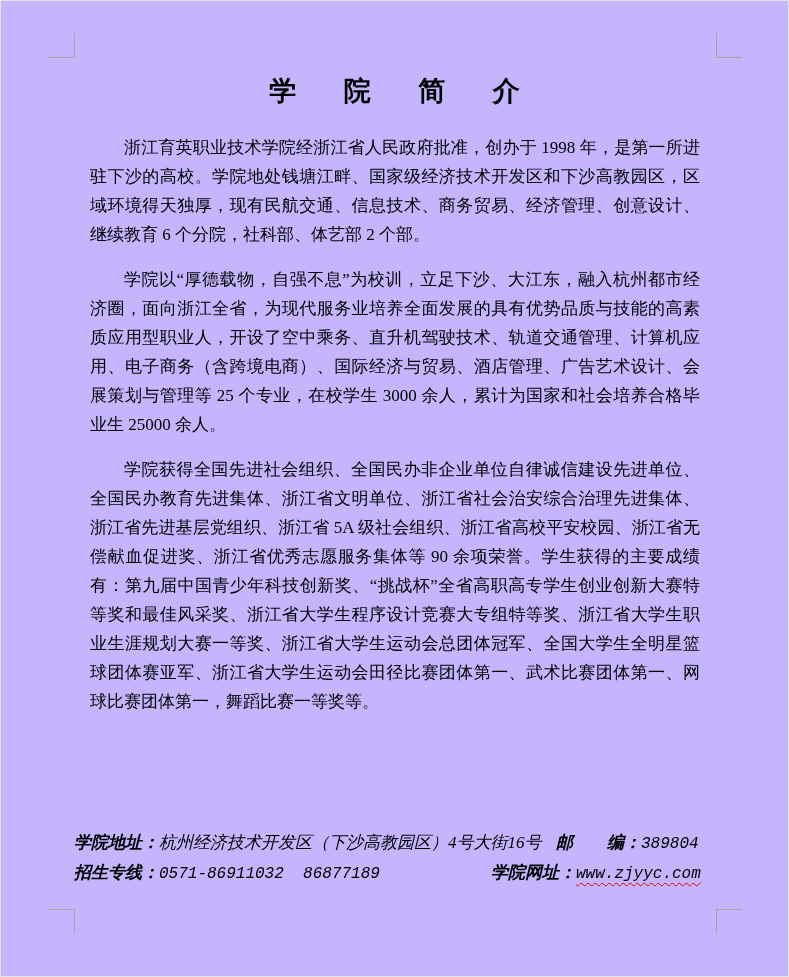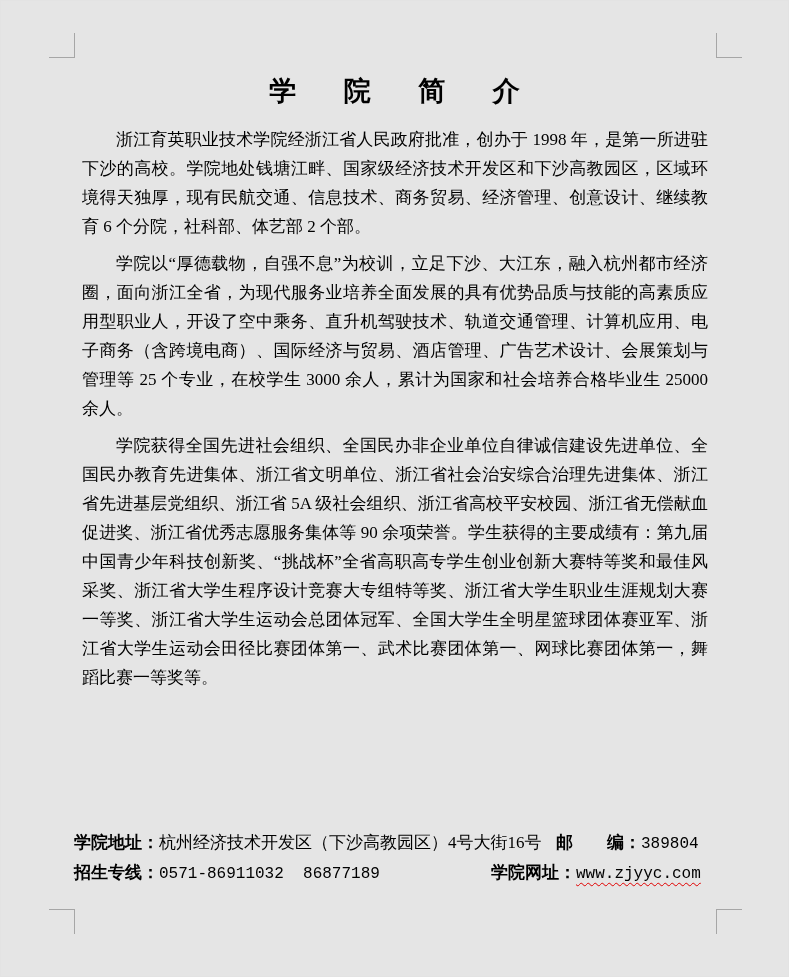--- a/index.html
+++ b/index.html
@@ -1,20 +1,20 @@
 <!DOCTYPE html>
 <html><head>
 <meta charset="utf-8">
 <style>
   html, body { margin: 0; padding: 0; background: #ffffff; }
   .page {
     position: relative;
     width: 789px;
     height: 977px;
-    background: #e5e5e5;
+    background: #c4b5fd;
     color: #000000;
     font-family: "Liberation Serif", serif;
     overflow: hidden;
     box-sizing: border-box;
     border: 1px solid #e3e3e3;
   }
   
   .crop-mark { position: absolute; width: 25px; height: 24px; }
   .crop-tl { left: 48px;  top: 32px;  border-right: 1px solid #a6a6a6; border-bottom: 1px solid #a6a6a6; }
   .crop-tr { left: 715px; top: 32px;  border-left: 1px solid #a6a6a6;  border-bottom: 1px solid #a6a6a6; }
@@ -38,29 +38,30 @@
 
   .doc-body {
     position: absolute;
     left: 73px;
     top: 116px;
     width: 642px;
     font-size: 17px;
     line-height: 29px;
     text-align: justify;
   }
-  .para { margin: 8px; text-indent: 2em; }
+  .para { margin: 16px; text-indent: 2em; }
 
   .footer {
     position: absolute;
     left: 73px;
     top: 827px;
     width: 642px;
     font-size: 17px;
     line-height: 30px;
+    font-style: italic;
   }
   .footer-line { position: relative; height: 30px; white-space: nowrap; }
   .flabel { font-weight: bold; }
   .mono {
     font-family: "Liberation Mono", monospace;
     font-size: 16px;
   }
   .pre { white-space: pre; text-align: right; }
   .postal-group  { position: absolute; left: 482px; top: 0; }
   .website-group { position: absolute; left: 417px; top: 0; }

